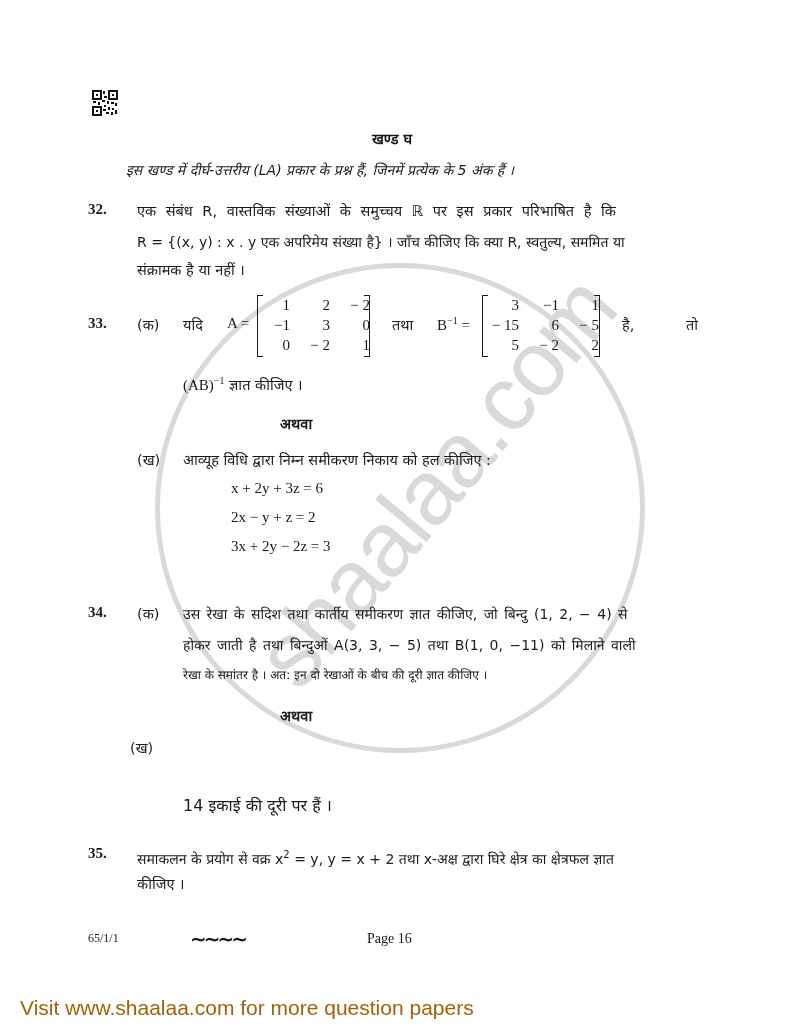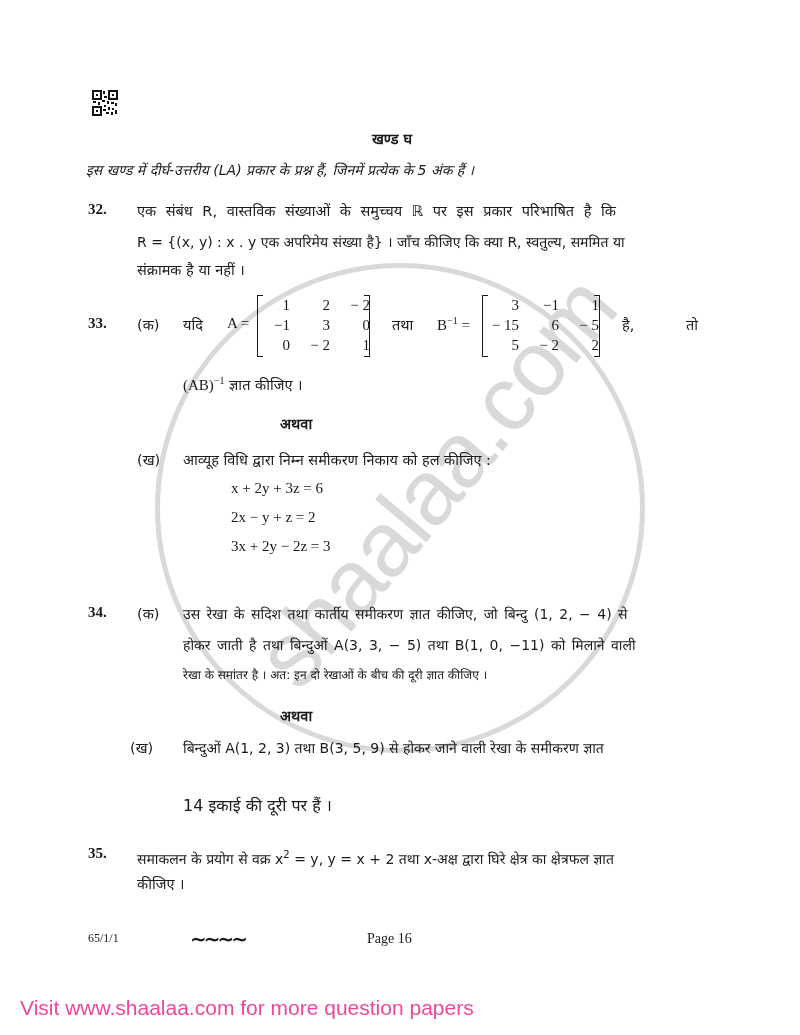--- a/index.html
+++ b/index.html
@@ -20,30 +20,30 @@
     position: absolute; left: 200px; top: 460px; width: 420px; text-align: center;
     font-family: "Liberation Sans", "DejaVu Sans", sans-serif; font-size: 92px; color: #d9d9d9;
     transform: rotate(-50deg); transform-origin: 50% 50%; z-index: 0; letter-spacing: -2px;
   }
   .layer { position: absolute; left: 0; top: 0; width: 656px; height: 1035px; z-index: 1; }
 
   .qr { position: absolute; left: 92px; top: 90px; width: 26px; height: 26px; }
 
   .qnum { font-family: "Liberation Serif", "DejaVu Serif", serif; font-weight: bold; font-size: 15px; }
   .bold { font-weight: bold; }
-  .italic { font-style: italic; }
+  .italic { font-style: italic; margin-left: 40px; }
 
   
   .matrix { position: absolute; display: grid; grid-template-columns: repeat(3, auto); column-gap: 0; }
   .matrix .cell { font-family: "Liberation Serif", "DejaVu Serif", serif; font-size: 15px; height: 20px; line-height: 20px; text-align: right; }
   .bracket { position: absolute; width: 6px; border: 1.3px solid #1a1a1a; }
   .bracket.l { border-right: none; }
   .bracket.r { border-left: none; }
 
-  .footer-text { font-family: "Liberation Sans", "DejaVu Sans", sans-serif; font-size: 21px; color: #ec4899; }
+  .footer-text { font-family: "Liberation Sans", "DejaVu Sans", sans-serif; font-size: 21px; color: #a16207; }
   .tilde { font-family: "DejaVu Sans", sans-serif; font-weight: bold; font-size: 20px; letter-spacing: -3px; }
 </style>
 </head>
 <body>
 
 <div class="wm-circle"></div>
 <div class="wm-text">shaalaa.com</div>
 
 <div class="layer">
 
@@ -137,21 +137,20 @@
 
   <div class="abs qnum" style="left:88px; top:604px;">34.</div>
   <div class="abs deva txt" style="left:137px; top:604px;">(क)</div>
   <div class="abs deva txt" style="left:183px; top:604px; font-size:14px; word-spacing:2px;">उस रेखा के सदिश तथा कार्तीय समीकरण ज्ञात कीजिए, जो बिन्दु (1, 2, − 4) से</div>
   <div class="abs deva txt" style="left:183px; top:635px; font-size:14px; word-spacing:2px;">होकर जाती है तथा बिन्दुओं A(3, 3, − 5) तथा B(1, 0, −11) को मिलाने वाली</div>
   <div class="abs deva txt" style="left:183px; top:665px; font-size:12px;">रेखा के समांतर है । अत: इन दो रेखाओं के बीच की दूरी ज्ञात कीजिए ।</div>
 
   <div class="abs deva bold txt" style="left:280px; top:706px;">अथवा</div>
 
   <div class="abs deva txt" style="left:130px; top:738px;">(ख)</div>
-  <div class="abs deva txt" style="left:183px; top:738px; font-size:14px;">बिन्दुओं A(1, 2, 3) तथा B(3, 5, 9) से होकर जाने वाली रेखा के समीकरण ज्ञात</div>
   <div class="abs deva txt" style="left:183px; top:796px; font-size:16px;">14 इकाई की दूरी पर हैं ।</div>
 
   <div class="abs qnum" style="left:88px; top:845px;">35.</div>
   <div class="abs deva txt" style="left:137px; top:845px; font-size:14px;">
     <span>समाकलन के प्रयोग से वक्र x</span><sup style="font-size:10px;">2</sup><span> = y,  y = x + 2 तथा x-अक्ष द्वारा घिरे क्षेत्र का क्षेत्रफल ज्ञात</span>
   </div>
   <div class="abs deva txt" style="left:137px; top:874px;">कीजिए ।</div>
 
   <div class="abs serif" style="left:88px; top:931px; font-size:12px;">65/1/1</div>
   <div class="abs tilde" style="left:190px; top:927px;">∼∼∼∼</div>

